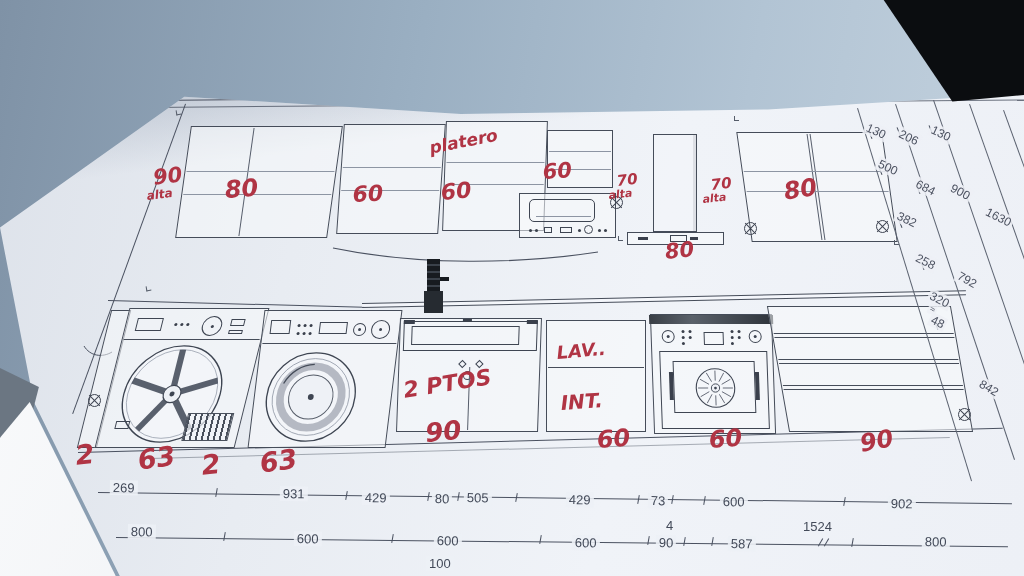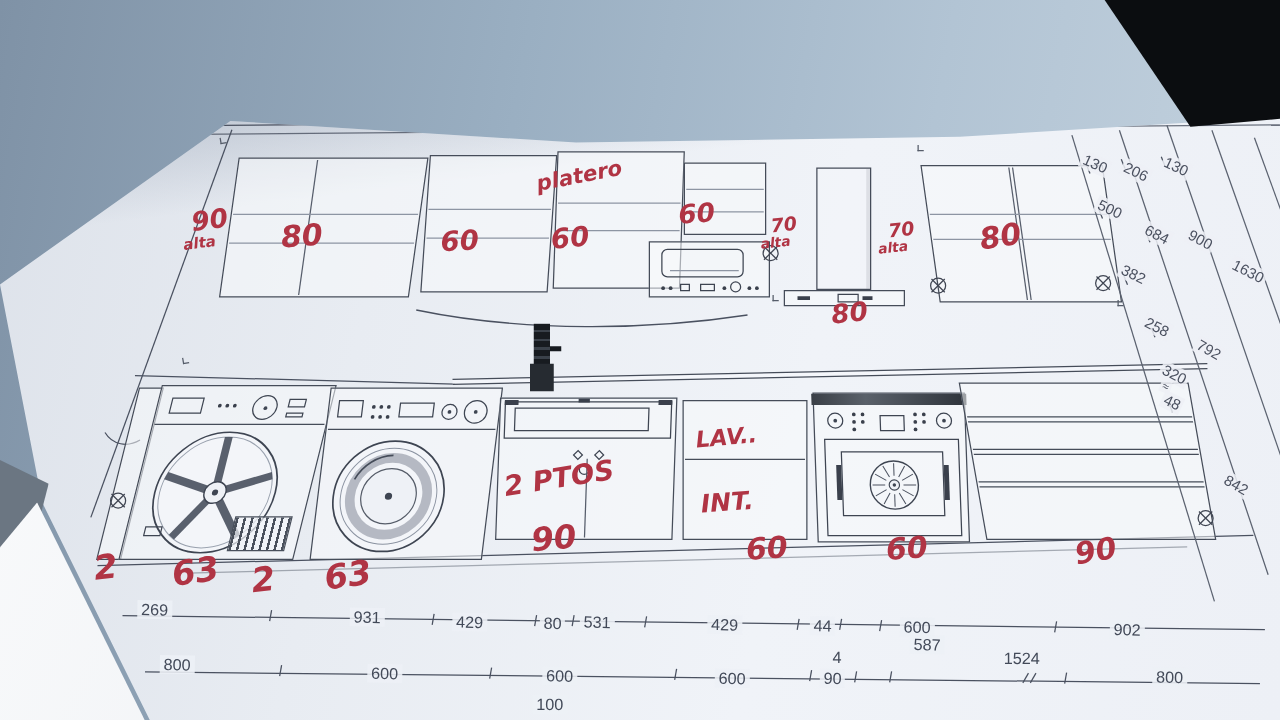--- a/index.html
+++ b/index.html
@@ -286,44 +286,44 @@
         <div class="tk" style="left:458px;top:492px"></div>
       <div class="tk" style="left:516px;top:493px"></div>
         <div class="tk" style="left:638px;top:495px"></div>
       <div class="tk" style="left:672px;top:495px"></div>
         <div class="tk" style="left:704px;top:496px"></div>
       <div class="tk" style="left:844px;top:497px"></div>
       <span class="dim" style="left:110px;top:480px;transform:rotate(1deg)">269</span>
       <span class="dim" style="left:280px;top:486px;transform:rotate(1deg)">931</span>
       <span class="dim" style="left:362px;top:490px;transform:rotate(1deg)">429</span>
       <span class="dim" style="left:432px;top:491px;transform:rotate(1deg)">80</span>
-      <span class="dim" style="left:464px;top:490px;transform:rotate(1deg)">531</span>
+      <span class="dim" style="left:464px;top:490px;transform:rotate(1deg)">505</span>
       <span class="dim" style="left:566px;top:492px;transform:rotate(1deg)">429</span>
-      <span class="dim" style="left:648px;top:493px;transform:rotate(1deg)">44</span>
+      <span class="dim" style="left:648px;top:493px;transform:rotate(1deg)">73</span>
       <span class="dim" style="left:720px;top:494px;transform:rotate(1deg)">600</span>
       <span class="dim" style="left:888px;top:496px;transform:rotate(1deg)">902</span>
     </div>
 
     <div>
       <div class="ln" style="left:116px;top:537px;width:892px;transform:rotate(.6deg)"></div>
       <div class="tk" style="left:224px;top:532px"></div>
         <div class="tk" style="left:392px;top:534px"></div>
       <div class="tk" style="left:540px;top:535px"></div>
         <div class="tk" style="left:648px;top:536px"></div>
       <div class="tk" style="left:684px;top:537px"></div>
         <div class="tk" style="left:712px;top:537px"></div>
       <div class="tk" style="left:820px;top:538px;transform:rotate(30deg)"></div>
         <div class="tk" style="left:826px;top:538px;transform:rotate(30deg)"></div>
       <div class="tk" style="left:852px;top:538px"></div>
       <span class="dim" style="left:128px;top:524px;transform:rotate(1deg)">800</span>
       <span class="dim" style="left:294px;top:531px;transform:rotate(1deg)">600</span>
       <span class="dim" style="left:434px;top:533px;transform:rotate(1deg)">600</span>
       <span class="dim" style="left:572px;top:535px;transform:rotate(1deg)">600</span>
       <span class="dim" style="left:656px;top:535px;transform:rotate(1deg)">90</span>
-      <span class="dim" style="left:728px;top:508px;transform:rotate(1deg)">587</span>
+      <span class="dim" style="left:728px;top:536px;transform:rotate(1deg)">587</span>
       <span class="dim" style="left:922px;top:534px;transform:rotate(1deg)">800</span>
       <span class="dim" style="left:663px;top:518px;background:none">4</span>
       <span class="dim" style="left:800px;top:519px;background:none">1524</span>
     </div>
 
     <span class="dim" style="left:426px;top:556px">100</span>
 
     <span class="red" style="left:152px;top:168px;font-size:21px;transform:rotate(-7deg)">90</span>
     <span class="red" style="left:146px;top:190px;font-size:12px;transform:rotate(-7deg)">alta</span>
     <span class="red" style="left:224px;top:178px;font-size:24px;transform:rotate(-4deg)">80</span>

